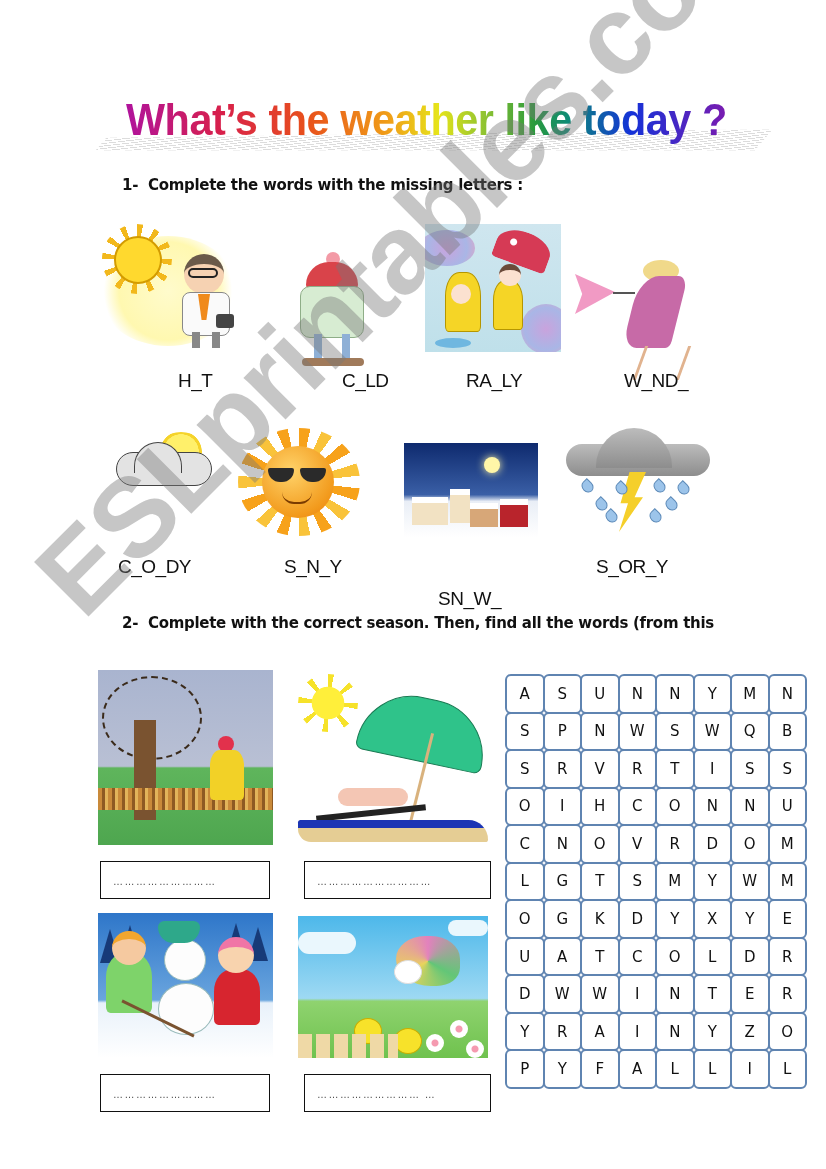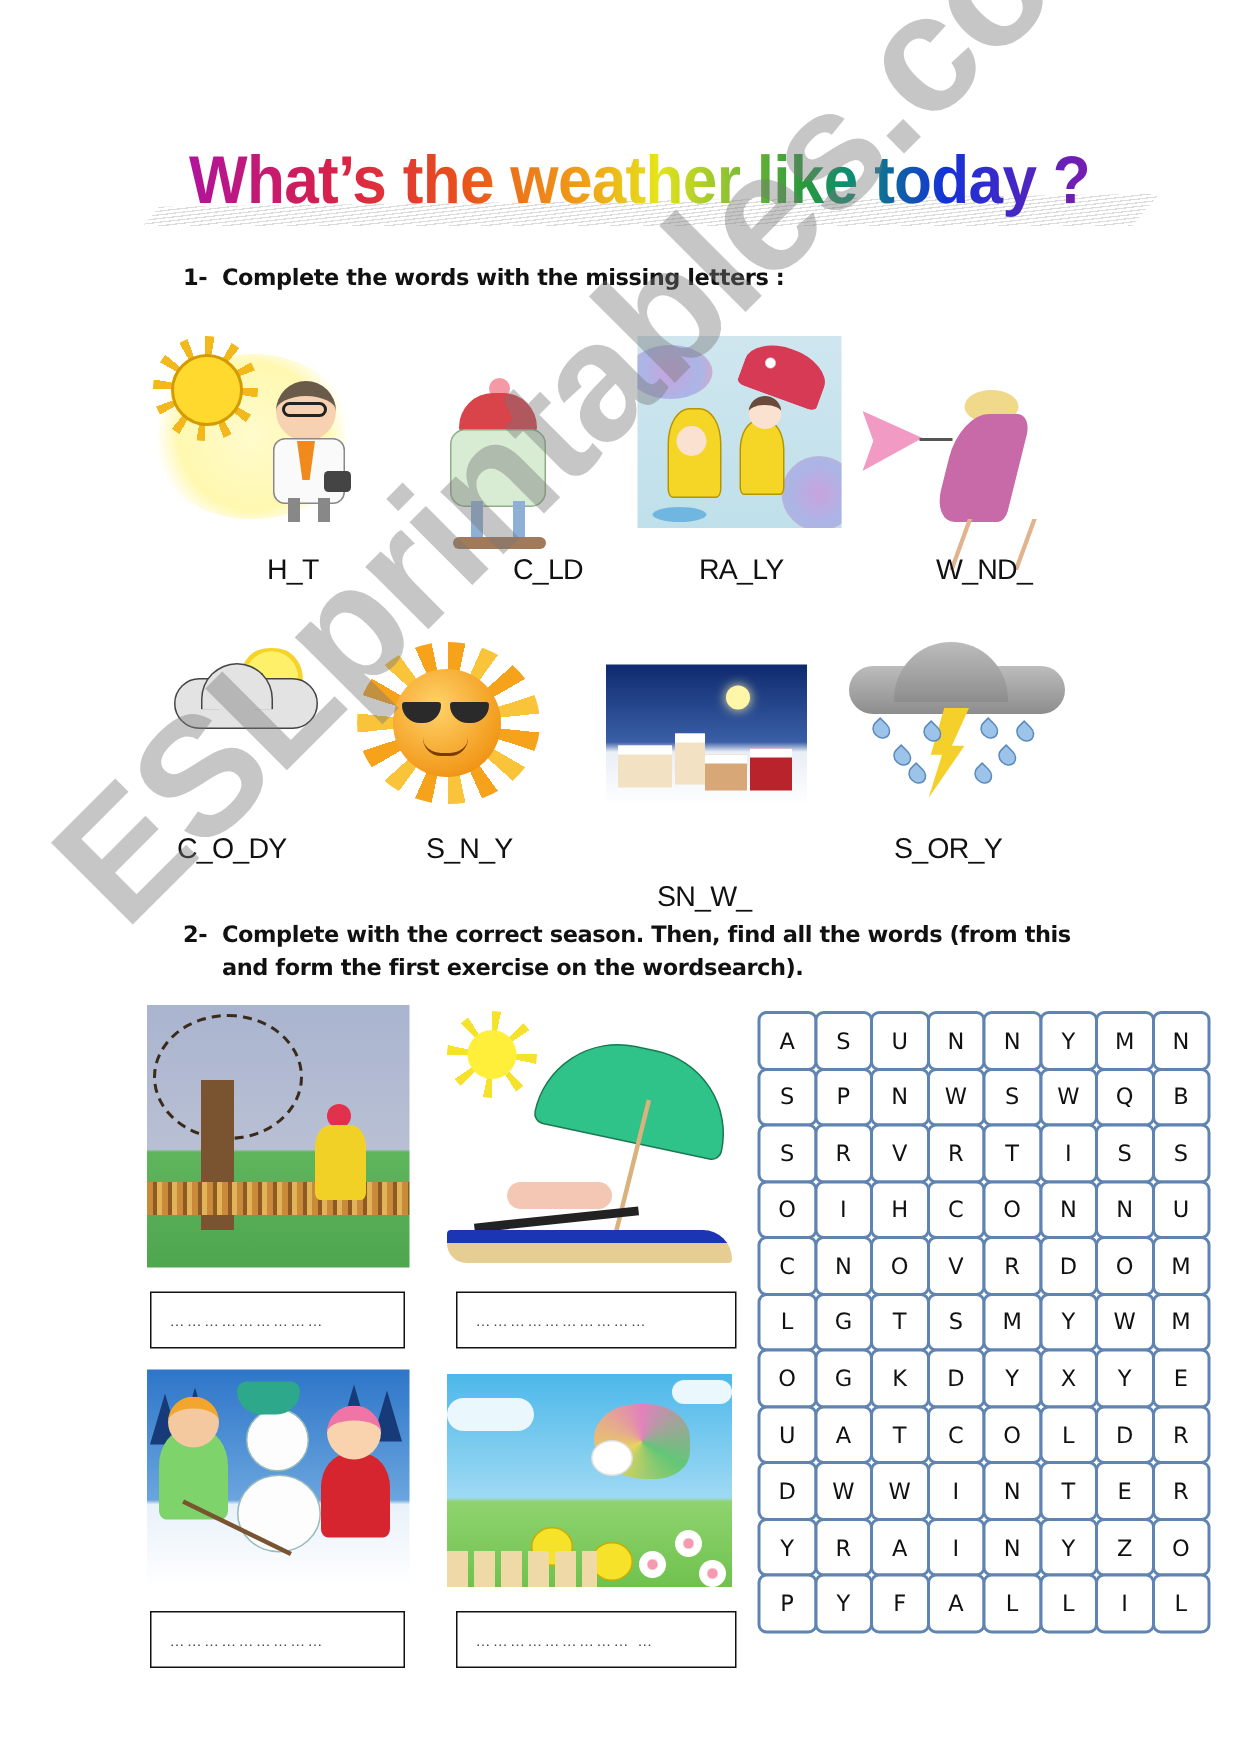--- a/index.html
+++ b/index.html
@@ -198,21 +198,20 @@
   <div class="drop" style="left:40px;top:84px;"></div>
   <div class="drop" style="left:88px;top:54px;"></div>
   <div class="drop" style="left:100px;top:72px;"></div>
   <div class="drop" style="left:112px;top:56px;"></div>
   <div class="drop" style="left:84px;top:84px;"></div>
 </div>
 <div class="word" style="left:596px;top:556px;">S_OR_Y</div>
 
 <div class="instr instr2">
   <span class="num">2-</span><span>Complete with the correct season. Then, find all the words (from this</span>
-  <span class="line2">and form the first exercise on the wordsearch).</span>
 </div>
 
 <div class="pic autumn-img" style="left:98px;top:670px;width:175px;height:175px;">
   <div class="branches"></div>
     <div class="trunk"></div>
     <div class="leaves"></div>
     <div class="hair"></div>
     <div class="girl"></div>
 </div>
 <div class="answer-box" style="left:100px;top:861px;width:170px;height:38px;">

